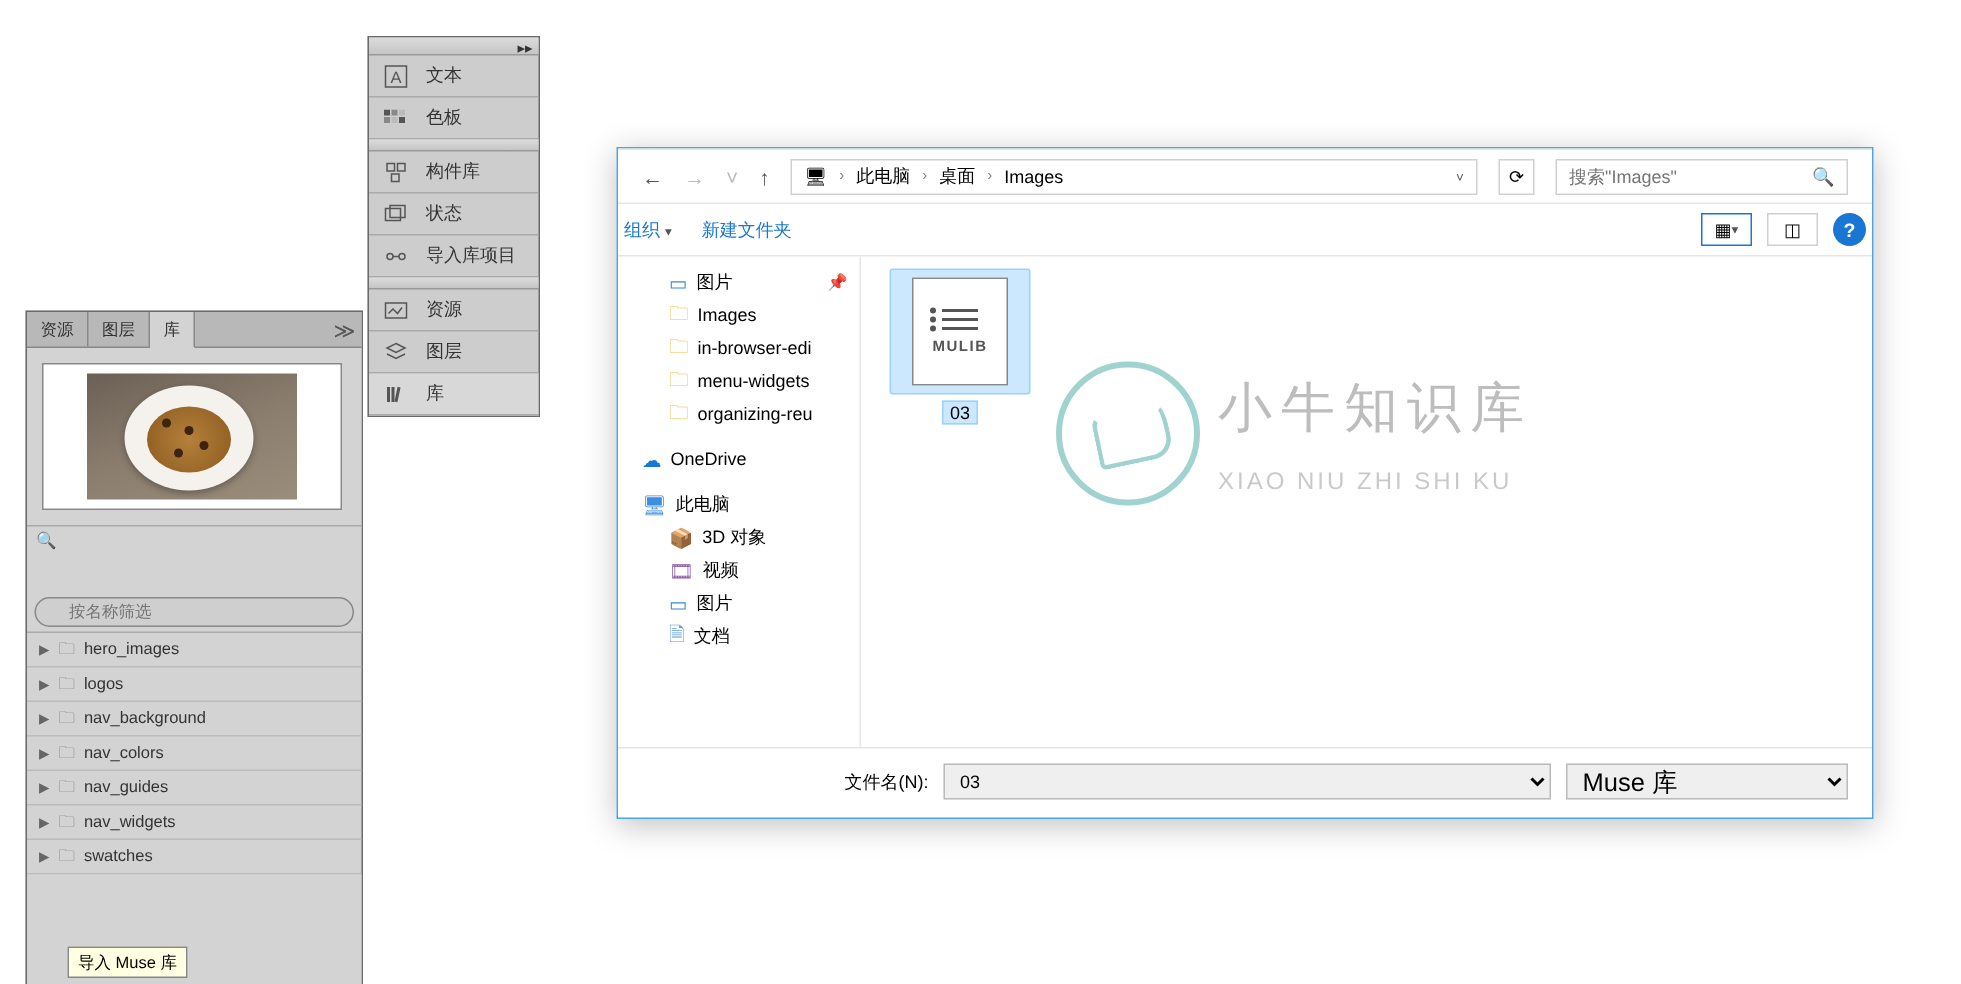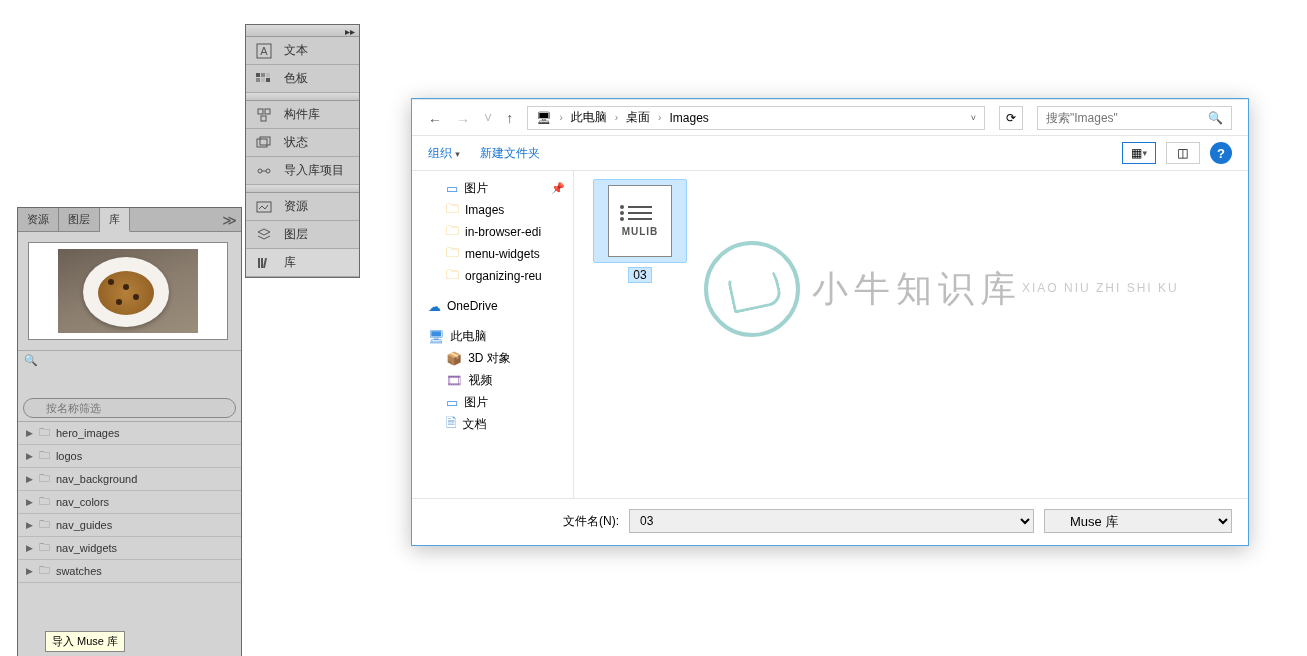--- a/index.html
+++ b/index.html
@@ -52,21 +52,21 @@
     .nav-bar { height: 36px; border-top: 1px solid #e5e5e5; display: flex; align-items: center; padding: 0 16px; gap: 14px; }
     .nav-ico { color:#555; font-size:14px; cursor:pointer; }
     .nav-ico.dis { color:#bbb; }
     .breadcrumb { flex: 1; border: 1px solid #d0d0d0; height: 24px; display:flex; align-items:center; padding: 0 8px; gap: 8px; font-size:12px; }
     .bc-item { cursor:pointer; }
     .bc-chev { color:#888; font-size:10px; }
     .bc-right { margin-left:auto; display:flex; gap:8px; align-items:center; }
     .refresh { width:24px; height:24px; border:1px solid #d0d0d0; display:flex; align-items:center; justify-content:center; cursor:pointer; }
     .search-box { width: 195px; height:24px; border:1px solid #d0d0d0; padding:0 8px; display:flex; align-items:center; gap:6px; }
     .search-box input { flex:1; border:none; outline:none; font-size:12px; color:#888; }
-    .toolbar { height: 36px; border-top: 1px solid #e5e5e5; border-bottom: 1px solid #e5e5e5; display:flex; align-items:center; padding:0 16px; gap: 20px; }
+    .toolbar { height: 36px; border-top: 1px solid #e5e5e5; border-bottom: 1px solid #e5e5e5; display:flex; align-items:center; padding:0 4px; gap: 20px; }
     .tb-link { color:#1976d2; font-size:12px; cursor:pointer; }
     .tb-right { margin-left:auto; display:flex; gap:10px; align-items:center; }
     .tb-btn { width:34px; height:22px; border:1px solid #d0d0d0; display:flex; align-items:center; justify-content:center; cursor:pointer; font-size:12px; background: #fff; }
     .tb-btn.sel { border-color:#1976d2; }
     .help-ico { width:22px; height:22px; border-radius:50%; background:#1976d2; color:#fff; display:flex; align-items:center; justify-content:center; font-size:13px; font-weight:bold; cursor:pointer; }
     
     .body-area { flex:1; display:flex; overflow:hidden; }
     .tree { width:162px; border-right:1px solid #e5e5e5; padding: 6px 0; overflow-y:auto; }
     .tree-item { height:22px; display:flex; align-items:center; gap:6px; padding:0 8px 0 34px; font-size:12px; cursor:pointer; }
     .tree-item.driver { padding-left: 16px; margin-top: 8px; }
@@ -80,29 +80,29 @@
     .mulib-doc { width:64px; height:72px; border:1px solid #888; background:#fff; display:flex; flex-direction:column; align-items:center; justify-content:center; gap:6px; }
     .mulib-lines { width:24px; display: flex; flex-direction: column; gap: 4px; }
     .mulib-line { height: 2px; background: #555; position: relative; }
     .mulib-line::before { content:""; position:absolute; left:-8px; top:-1px; width:4px; height:4px; background:#555; border-radius:50%; }
     .mulib-label { font-size:10px; letter-spacing:1px; color:#555; font-weight:bold;text-align:right; }
     .file-name { font-size:12px; display:inline-block; background:#cce8ff; border:1px solid #99d1ff; padding:0 4px; }
     
     .watermark { position:absolute; left:130px; top:70px; display:flex; align-items:center; gap:12px; opacity:.45; pointer-events:none; }
     .wm-circle { width:96px; height:96px; border:4px solid #2ea099; border-radius:50%; position:relative; }
     .wm-circle::before { content:""; position:absolute; left:22px; top:28px; width:44px; height:30px; border:3px solid #2ea099; border-radius:6px 6px 14px 4px / 8px 18px 14px 4px; border-top-color: transparent; transform: rotate(-12deg); }
-    .wm-text { display:flex; }
+    .wm-text { display:flex; flex-direction:column; }
     .wm-cn { font-size:36px; color:#6f6f6f; letter-spacing:6px; }
-    .wm-en { font-size:12px; color:#8a8a8a; letter-spacing:2px;margin-top:16px; }
+    .wm-en { font-size:16px; color:#8a8a8a; letter-spacing:2px;margin-top:16px; }
     
     .foot-area { border-top:1px solid #e5e5e5; padding: 10px 16px 12px; display:flex; flex-direction:column; gap:8px;justify-content:flex-end; }
     .fn-row { display:flex; align-items:center; gap:10px; justify-content:flex-end; }
     .fn-label { font-size:12px; }
     .fn-input { width: 405px; height:24px; border:1px solid #bbb; padding:0 6px; font-size:12px; }
-    .fn-select { width: 188px; height:24px; border:1px solid #bbb; padding:0 21px; font-size:13px; }
+    .fn-select { width: 188px; height:24px; border:1px solid #bbb; padding:0 6px; font-size:17px; }
     .btn-row { display:flex; justify-content:flex-end; gap:10px; }
     .win-btn { width:88px; height:24px; border:1px solid #bbb; background:#f5f5f5; font-size:12px; cursor:pointer; }
     .win-btn.primary { border:1px solid #1976d2; }
     .drop { font-size:9px; color:#555; }
   </style>
 </head>
 <body>
 
 <div class="panel-group">
   <div class="panel-header">

